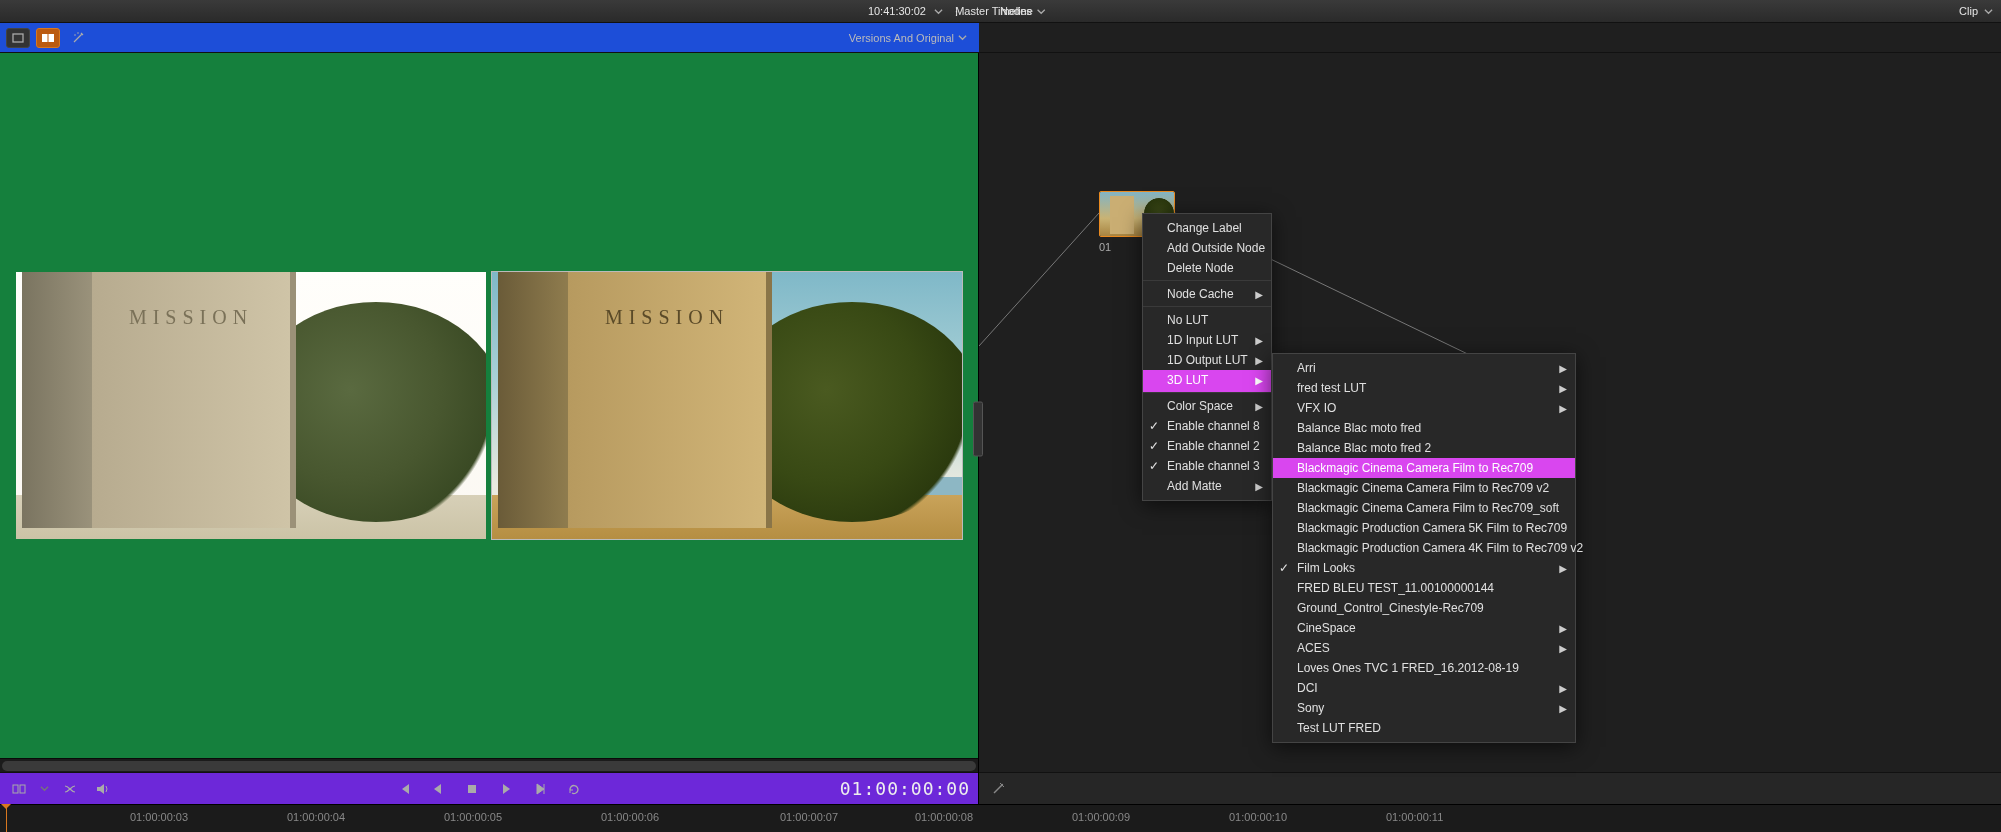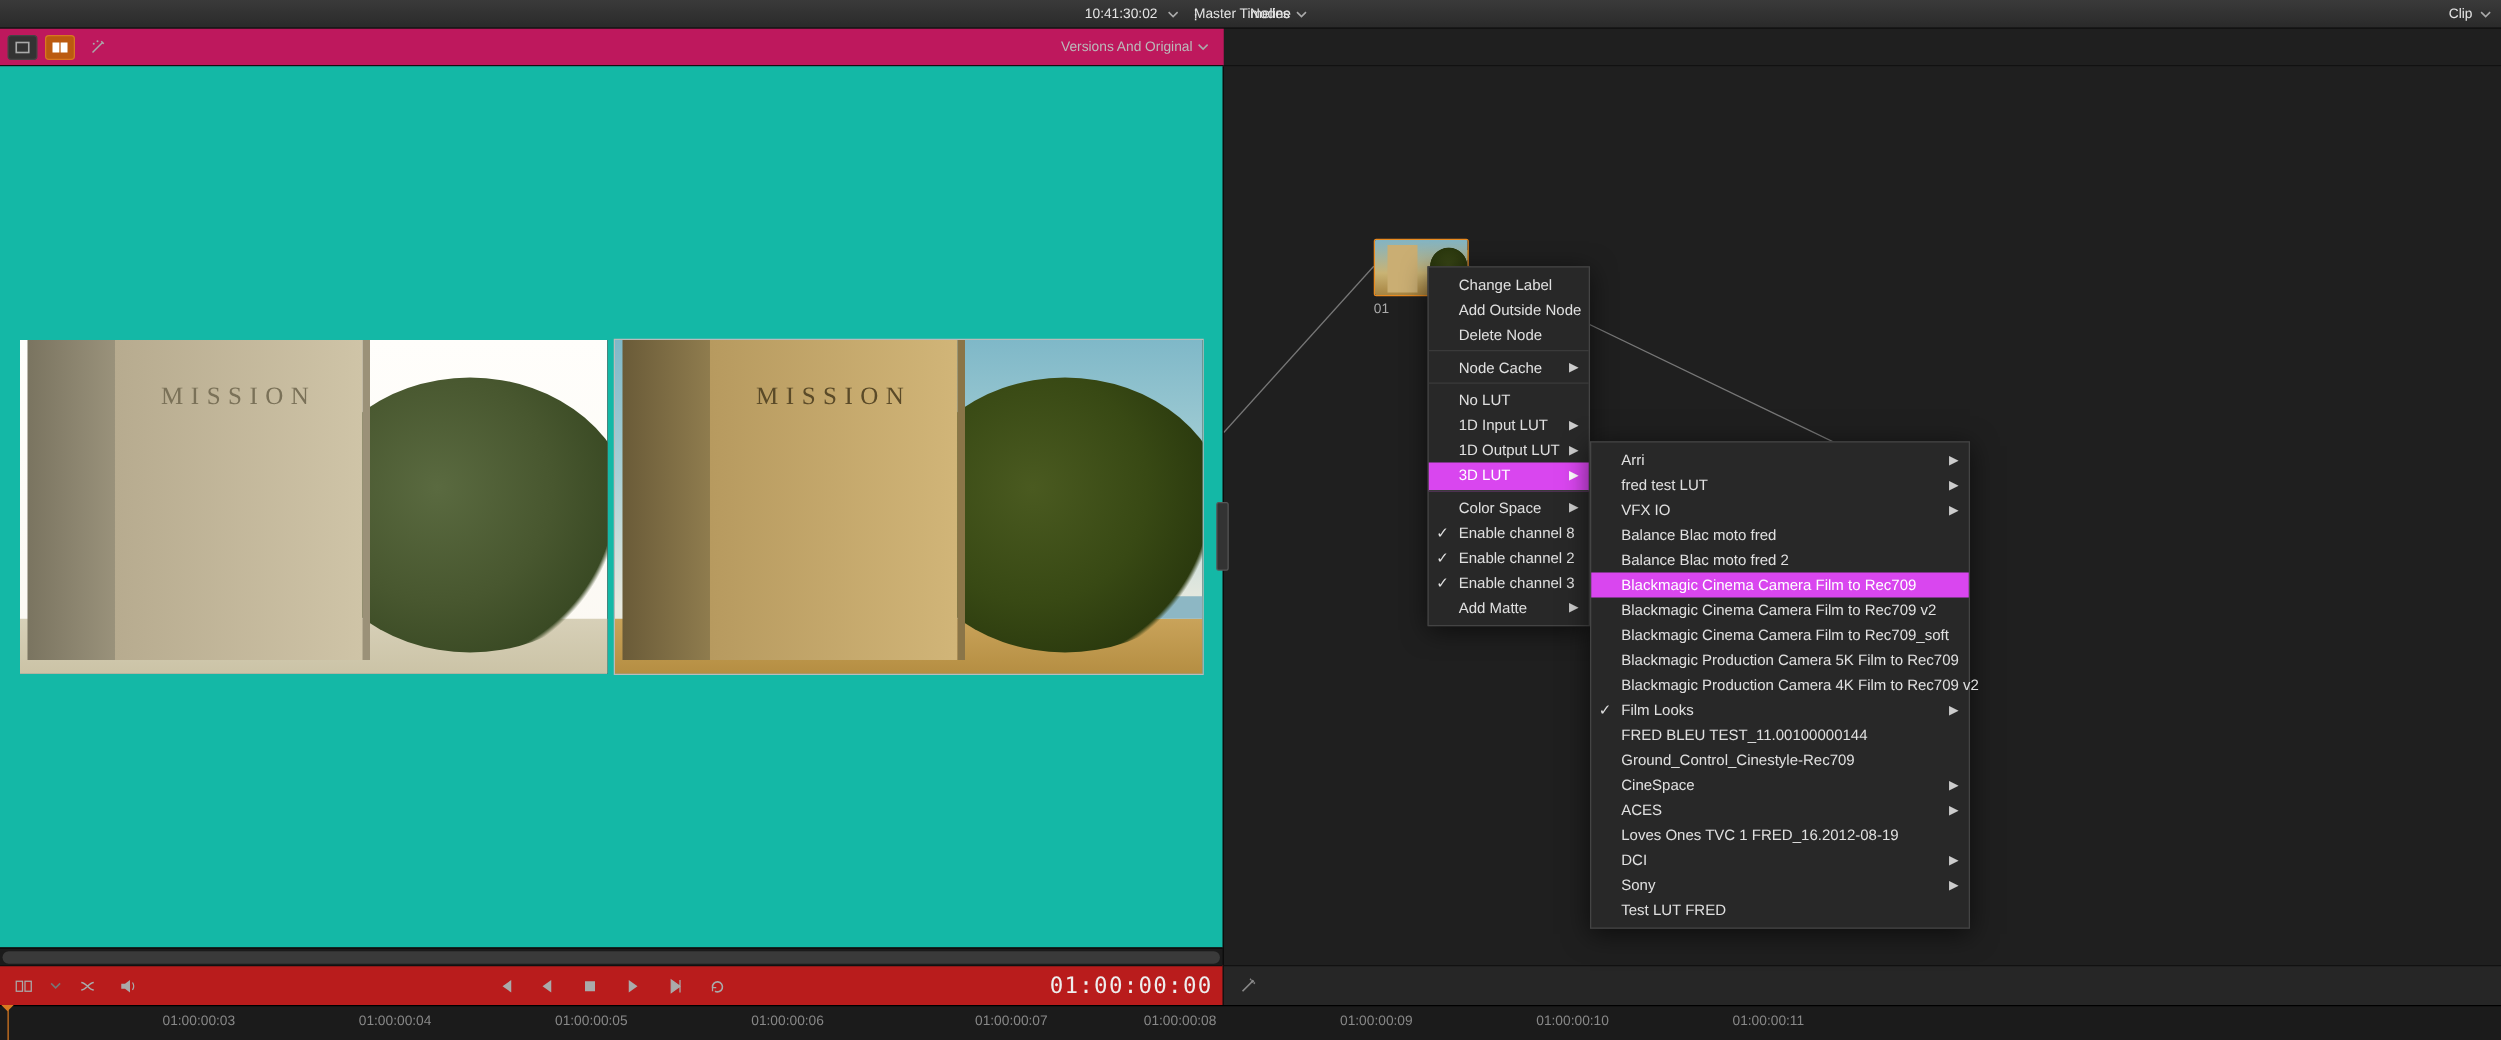--- a/index.html
+++ b/index.html
@@ -27,21 +27,21 @@
   }
   .titlebar .center {
     position: absolute; left: 50%; transform: translateX(-50%);
     display: flex; align-items: center; gap: 4px;
   }
   .titlebar .right-tc { margin-left: auto; margin-right: 8px; display:flex; align-items:center; gap:8px; }
   .panel-title { font-weight: 500; }
 
   .toolbar {
     height: 30px;
-    background: #be185d;
+    background: #1d4ed8;
     border-bottom: 1px solid #111;
     display: flex;
     align-items: center;
     padding: 0 6px;
     gap: 6px;
     position: relative;
   }
   .tool-btn {
     width: 24px; height: 20px;
     background: #333;
@@ -57,40 +57,40 @@
   }
 
   .body-split { flex:1; display:flex; }
   .left-pane {
     width: 979px;
     background: #1e1e1e;
     display: flex; flex-direction: column;
     border-right: 1px solid #000;
   }
   .viewer-area {
-    flex:1; background:#14b8a6; position:relative;
+    flex:1; background:#15803d; position:relative;
     display:flex; align-items:center; justify-content:center;
     padding: 0 8px;
   }
   .split-view { display:flex; gap:6px; }
   .vp { width:470px; height:267px; position:relative; overflow:hidden; background:#000; }
   .vp.outlined { outline: 1px solid #bbb; }
   .sky { position:absolute; inset:0; }
   .monument { position:absolute; }
   .tree { position:absolute; }
   .horizon { position:absolute; }
 
   .scrollbar-h {
     height: 14px; background:#1b1b1b; border-top:1px solid #0a0a0a;
     position:relative;
   }
   .scrollbar-h .thumb { position:absolute; top:2px; height:10px; background:#3a3a3a; border-radius:5px; }
 
   .transport {
-    height: 32px; background:#b91c1c; border-top:1px solid #111;
+    height: 32px; background:#6d28d9; border-top:1px solid #111;
     display:flex; align-items:center; padding:0 8px; gap:10px;
   }
   .tp-btn { width:22px; height:22px; display:flex; align-items:center; justify-content:center; color:#aaa; }
   .tp-btn svg { width:14px; height:14px; fill:#aaa; }
   .tp-center { position:absolute; left:50%; transform:translateX(-50%); display:flex; gap:12px; }
   .transport .tc-right { margin-left:auto; font-size:18px; color:#eee; font-family: monospace; letter-spacing:1px; }
 
   .right-pane {
     flex:1; background:#1f1f1f; position:relative;
   }

